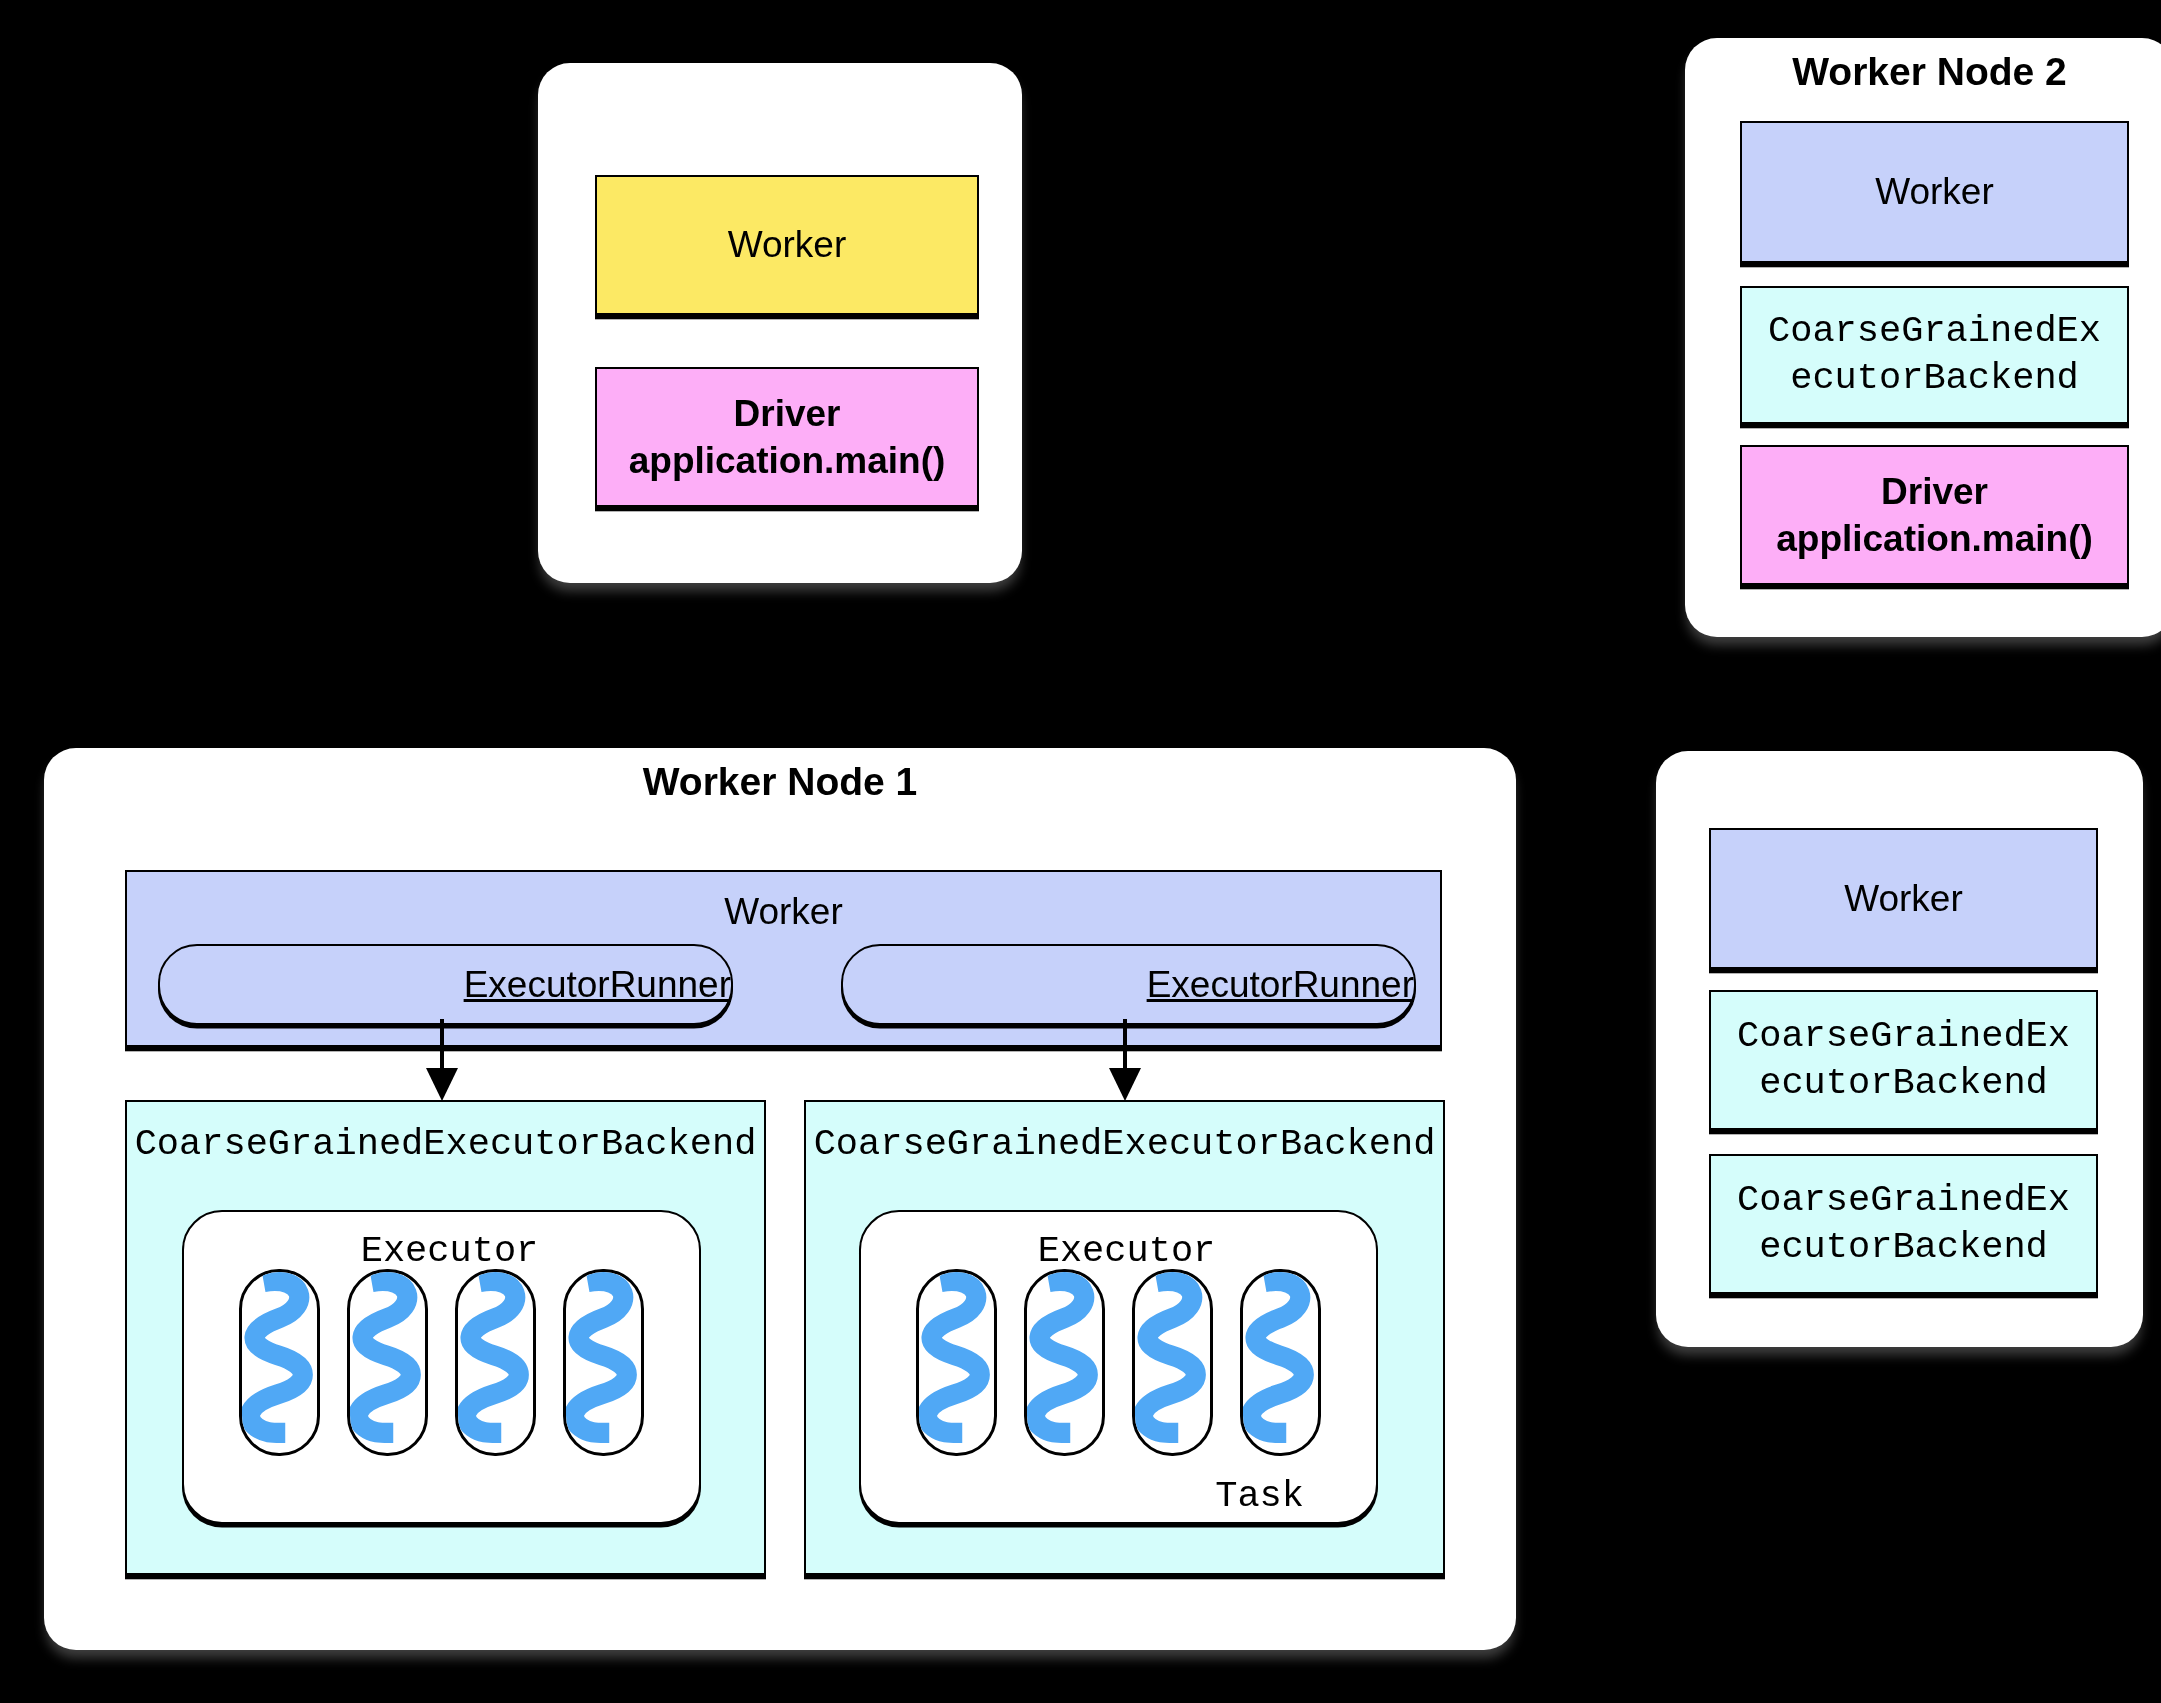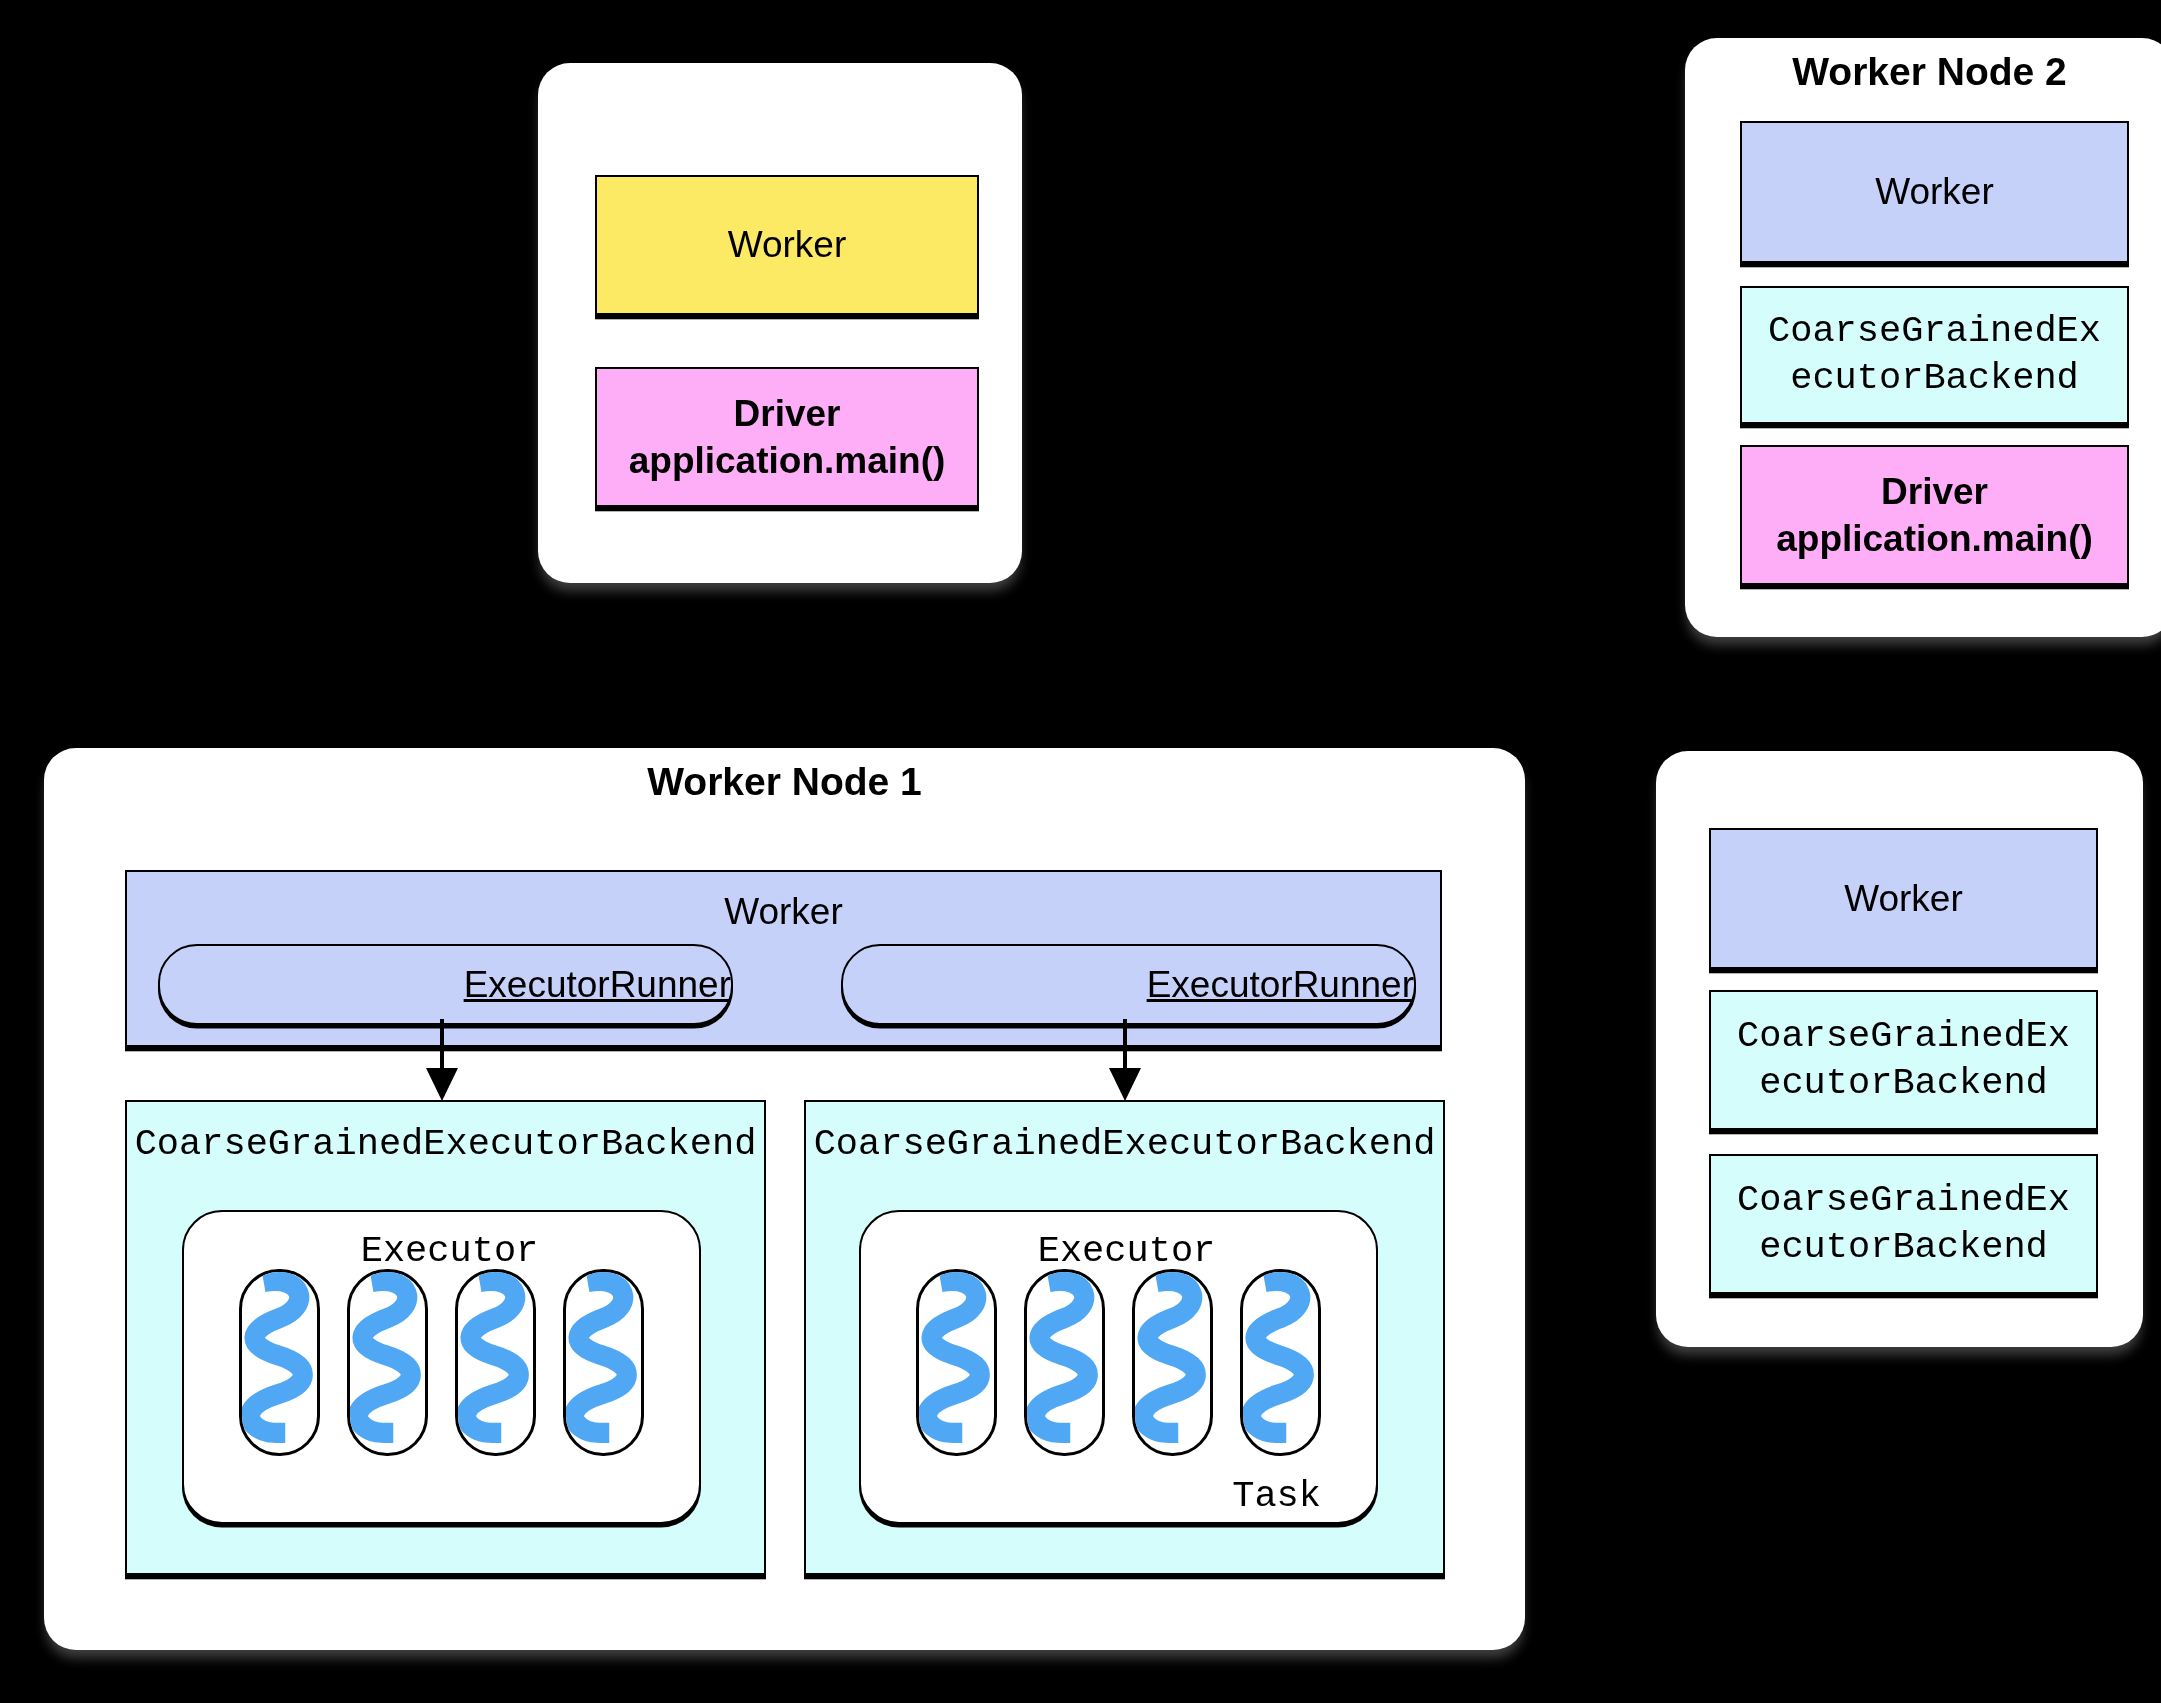--- a/index.html
+++ b/index.html
@@ -43,21 +43,21 @@
   }
   .executor-label{position:absolute;top:16px;left:16px;right:0;text-align:center;font-size:37px;}
   .pill-row{
     position:absolute;top:57px;left:0;right:0;display:flex;justify-content:center;gap:27px;
   }
   .pill{
     width:75px;height:181px;background:#fff;border:3.6px solid #000;border-radius:40px;
     overflow:hidden;color:var(--task-stroke,#50a8f5);
   }
   .pill svg{display:block;width:100%;height:100%;}
-  .task-label{position:absolute;right:55px;bottom:1.4px;font-size:37px;}
+  .task-label{position:absolute;right:72px;bottom:1.4px;font-size:37px;}
   .arrow-line{position:absolute;width:3.6px;background:#000;}
   .arrow-head{
     position:absolute;width:0;height:0;
     border-left:16px solid transparent;border-right:16px solid transparent;
     border-top:33px solid #000;
   }
 </style>
 </head>
 <body>
 
@@ -88,21 +88,21 @@
     <span>Worker</span>
   </div>
   <div class="rect fill-cyan" style="left:53px;top:239px;width:385px;height:136px;">
     <span class="breakable">CoarseGrainedExecutorBackend</span>
   </div>
   <div class="rect fill-cyan" style="left:53px;top:403px;width:385px;height:136px;">
     <span class="breakable">CoarseGrainedExecutorBackend</span>
   </div>
 </div>
 
-<div class="node" style="left:44px;top:748px;width:1472px;height:902px;padding-left:9px;">
+<div class="node" style="left:44px;top:748px;width:1472px;height:902px;">
   <div class="node-title">Worker Node 1</div>
 
   <div class="worker-bar" style="left:81px;top:122px;width:1313px;height:173px;">
     <div class="bar-label">Worker</div>
     <div class="runner" style="left:31px;top:72px;width:571px;height:77px;">
       <span>ExecutorRunner</span>
     </div>
     <div class="runner" style="left:714px;top:72px;width:571px;height:77px;">
       <span>ExecutorRunner</span>
     </div>

